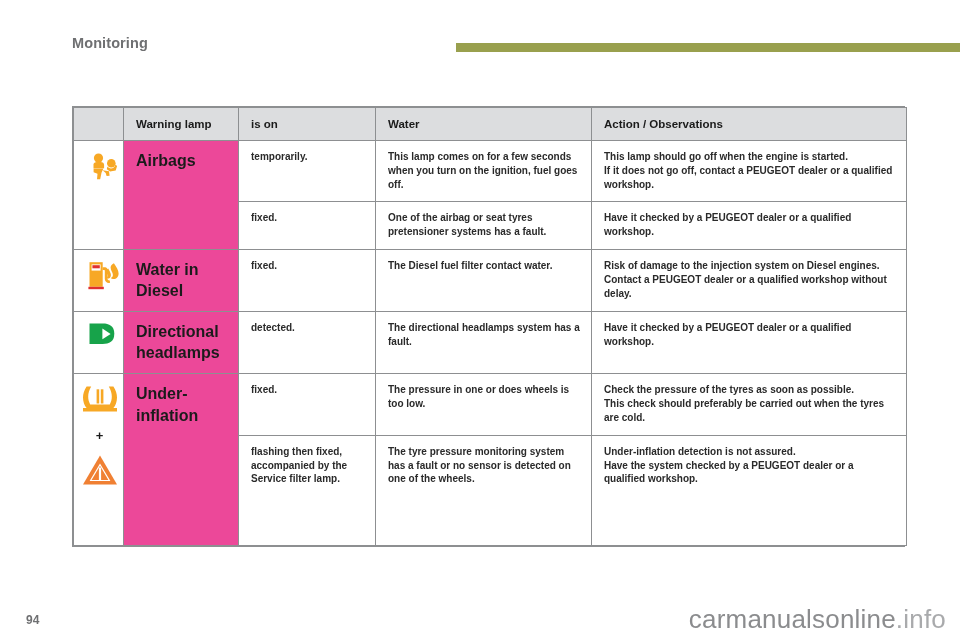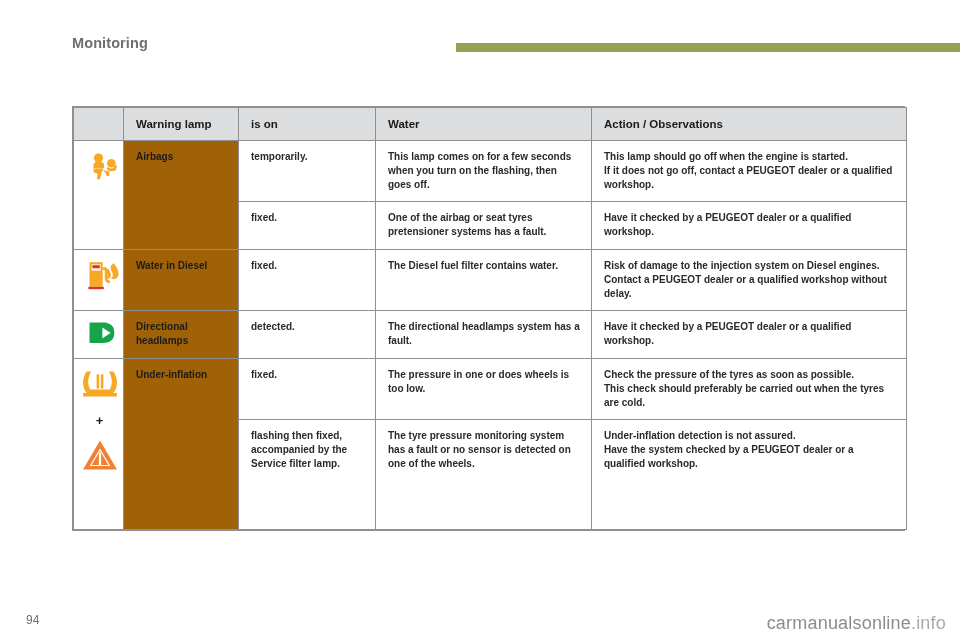--- a/index.html
+++ b/index.html
@@ -83,22 +83,22 @@
   col.c-cause { width: 216px; }
   col.c-act   { width: 315px; }
 
   td.icon-cell {
     background: #ffffff;
     text-align: center;
     vertical-align: top;
     padding: 10px 4px 6px 4px;
   }
   td.lamp-cell {
-    background: #a16207;
-    font-size: 10px;
+    background: #ec4899;
+    font-size: 16px;
     font-weight: bold;
     color: #1b1b1b;
     line-height: 1.32;
     margin-top: 41px;
   }
   td.body-cell {
     background: #ffffff;
     font-size: 10px;
     font-weight: bold;
     color: #2a2a2a;
@@ -118,29 +118,29 @@
     line-height: 1;
     margin: 6px 0 2px 0;
   }
 
   
   .page-number {
     position: absolute;
     left: 26px;
     bottom: 14px;
     font-size: 12px;
-    font-weight: normal;
+    font-weight: bold;
     color: #6f7072;
     line-height: 1;
   }
   .watermark {
     position: absolute;
     right: 14px;
     bottom: 8px;
-    font-size: 18px;
+    font-size: 26px;
     color: #8b8c8e;
     letter-spacing: .2px;
     line-height: 1;
   }
   .watermark .dim { color: #a9aaac; }
 
   svg { display: block; }
 </style>
 </head>
 <body>
@@ -180,21 +180,21 @@
                 <path d="M7.6 18.6h9.8l-1.9 4.1-1.3 6.6H11l.5-5.6-3.9-1.4z"></path>
                 <path d="M16.6 20.2l6.4 1.1.6 4.4-3 .3-.9-3z"></path>
                 <circle cx="25.3" cy="13.2" r="4.3"></circle>
                 <path d="M21.4 16.6c1.4 2 4.3 2.4 6.3.9 1-.8 1.5-1.9 1.6-3l1.8 1.5-1.4 4.6-5.6.9-3.3-2.3z"></path>
               </g>
             </svg>
           </span>
         </td>
         <td class="lamp-cell" rowspan="2">Airbags</td>
         <td class="body-cell">temporarily.</td>
-        <td class="body-cell">This lamp comes on for a few seconds when you turn on the flashing, then goes off.</td>
+        <td class="body-cell">This lamp comes on for a few seconds when you turn on the ignition, fuel goes off.</td>
         <td class="body-cell">This lamp should go off when the engine is started.<br>If it does not go off, contact a PEUGEOT dealer or a qualified workshop.</td>
       </tr>
       <tr>
         <td class="body-cell">fixed.</td>
         <td class="body-cell">One of the airbag or seat tyres pretensioner systems has a fault.</td>
         <td class="body-cell">Have it checked by a PEUGEOT dealer or a qualified workshop.</td>
       </tr>
 
       <tr>
         <td class="icon-cell">
@@ -207,21 +207,21 @@
                 <path d="M2.4 27.8h15.4v2.4H2.4z" fill="#E03030"></path>
                 <path d="M16.6 8.2h2.6c1.3 0 2.2 1 2.2 2.3v9.1c0 1.1.9 1.9 1.9 1.9h.6v2.6h-1c-2.3 0-4.1-1.8-4.1-4v-8.6c0-.3-.2-.6-.6-.6h-1.6z" fill="#F7A825"></path>
                 <path d="M27.9 4.2c2.5 4 4.7 6.9 4.7 10.3 0 3.2-2.3 5.6-4.9 5.6-1.2 0-2.2-.5-3-1.2 1.3-.4 2.2-1.6 2.2-3 0-2.4-2.3-4.2-2.3-7.3 0-1.6.9-3.1 3.3-4.4z" fill="#F7A825"></path>
                 <path d="M22.2 9.4c1.3 2.6 2.7 4.3 2.7 6.5 0 2.1-1.4 3.7-3.1 3.7-.5 0-1-.1-1.4-.3.7-.6 1.1-1.5 1.1-2.5 0-1.8-1.3-3.1-1.3-5.1 0-.9.6-1.7 2-2.3z" fill="#F7A825"></path>
               </g>
             </svg>
           </span>
         </td>
         <td class="lamp-cell">Water in Diesel</td>
         <td class="body-cell">fixed.</td>
-        <td class="body-cell">The Diesel fuel filter contains water.</td>
+        <td class="body-cell">The Diesel fuel filter contact water.</td>
         <td class="body-cell">Risk of damage to the injection system on Diesel engines.<br>Contact a PEUGEOT dealer or a qualified workshop without delay.</td>
       </tr>
 
       <tr>
         <td class="icon-cell">
           <span>
             <svg width="36" height="26" viewBox="0 0 36 26" aria-hidden="true">
               <g fill="#17A34A">
                 <path d="M3.5 2.6h13.2c6.4 0 11.6 2.4 11.6 10.2S23.1 23 16.7 23H3.5z"></path>
               </g>

